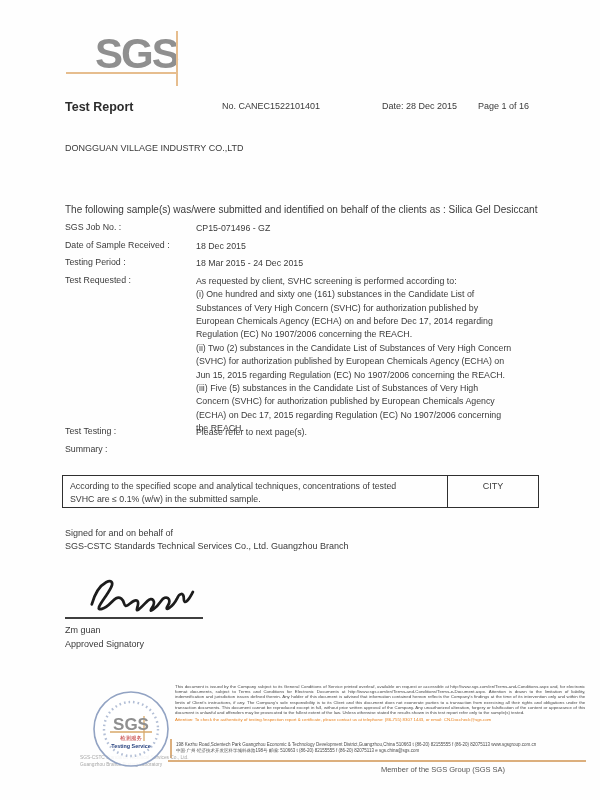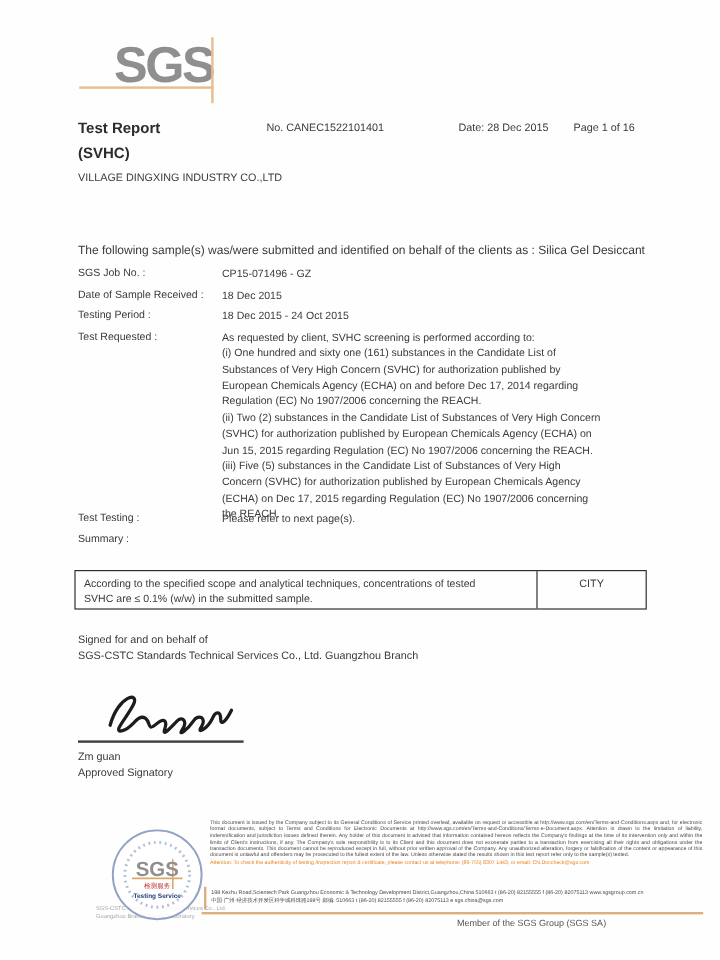--- a/index.html
+++ b/index.html
@@ -13,21 +13,21 @@
   .logo-text{font-size:42px;font-weight:bold;color:#8f8f8f;letter-spacing:-2px;line-height:1;}
   .logo-hline{background:#e6bd8e;height:2px;}
   .logo-vline{background:#e6bd8e;width:2px;}
   
   .title{font-size:12.5px;font-weight:bold;color:#2c2c2c;line-height:1.7;}
   .hmeta{font-size:9px;color:#3a3a3a;}
   
   .client{font-size:9px;line-height:1.75;color:#3a3a3a;}
   .intro{font-size:10px;color:#3a3a3a;}
   .flabel{font-size:8.8px;color:#3a3a3a;}
-  .fvalue{font-size:8.8px;color:#3a3a3a;white-space:pre-line;line-height:1.52;}
+  .fvalue{font-size:8.8px;color:#3a3a3a;white-space:pre-line;line-height:1.52;margin-left:11px;}
   
   .sumbox{border:1.4px solid #2f2f2f;display:flex;}
   .sumtext{font-size:8.8px;line-height:1.5;padding:4px 7px;flex:1;white-space:pre-line;}
   .sumverdict{border-left:1.4px solid #2f2f2f;width:90px;display:flex;align-items:flex-start;justify-content:center;font-size:9px;padding-top:5px;}
   
   .signed{font-size:9px;line-height:1.45;}
   .sig-underline{background:#3f3f3f;height:1.6px;}
   .signer{font-size:9px;line-height:1.6;}
   
   .fineprint{font-size:6px;line-height:1.2;color:#4a4a4a;text-align:justify;transform:scale(0.73);transform-origin:0 0;filter:blur(0.15px);}
@@ -44,40 +44,39 @@
 <div class="page">
 
   <div class="abs" style="left:95px;top:33px;">
     <span class="logo-text">SGS</span>
   </div>
   <div class="abs logo-hline" style="left:66px;top:72px;width:112px;"></div>
   <div class="abs logo-vline" style="left:176px;top:31px;height:55px;"></div>
 
   <div class="abs title" style="left:65px;top:97px;width:130px;">
     <div>Test Report</div>
-    <div>(SVHC)</div>
   </div>
   <div class="abs hmeta" style="left:222px;top:101px;">No. CANEC1522101401</div>
   <div class="abs hmeta" style="left:382px;top:101px;">Date: 28 Dec 2015</div>
   <div class="abs hmeta" style="left:478px;top:101px;">Page 1 of 16</div>
 
   <div class="abs client" style="left:65px;top:141px;width:470px;">
-    <div>VILLAGE DINGXING INDUSTRY CO.,LTD</div>
+    <div>DONGGUAN VILLAGE INDUSTRY CO.,LTD</div>
   </div>
 
   <div class="abs intro" style="left:65px;top:204px;width:480px;">The following sample(s) was/were submitted and identified on behalf of the clients as : Silica Gel Desiccant</div>
 
   <div class="abs flabel" style="left:65px;top:222px;">SGS Job No. :</div>
   <div class="abs fvalue" style="left:185px;top:222px;">CP15-071496 - GZ</div>
 
   <div class="abs flabel" style="left:65px;top:240px;">Date of Sample Received :</div>
   <div class="abs fvalue" style="left:185px;top:240px;">18 Dec 2015</div>
 
   <div class="abs flabel" style="left:65px;top:257px;">Testing Period :</div>
-  <div class="abs fvalue" style="left:185px;top:257px;">18 Dec 2015 - 24 Oct 2015</div>
+  <div class="abs fvalue" style="left:185px;top:257px;">18 Mar 2015 - 24 Dec 2015</div>
 
   <div class="abs flabel" style="left:65px;top:275px;">Test Requested :</div>
   <div class="abs fvalue" style="left:185px;top:275px;width:360px;">As requested by client, SVHC screening is performed according to:
 (i) One hundred and sixty one (161) substances in the Candidate List of
 Substances of Very High Concern (SVHC) for authorization published by
 European Chemicals Agency (ECHA) on and before Dec 17, 2014 regarding
 Regulation (EC) No 1907/2006 concerning the REACH.
 (ii) Two (2) substances in the Candidate List of Substances of Very High Concern
 (SVHC) for authorization published by European Chemicals Agency (ECHA) on
 Jun 15, 2015 regarding Regulation (EC) No 1907/2006 concerning the REACH.

